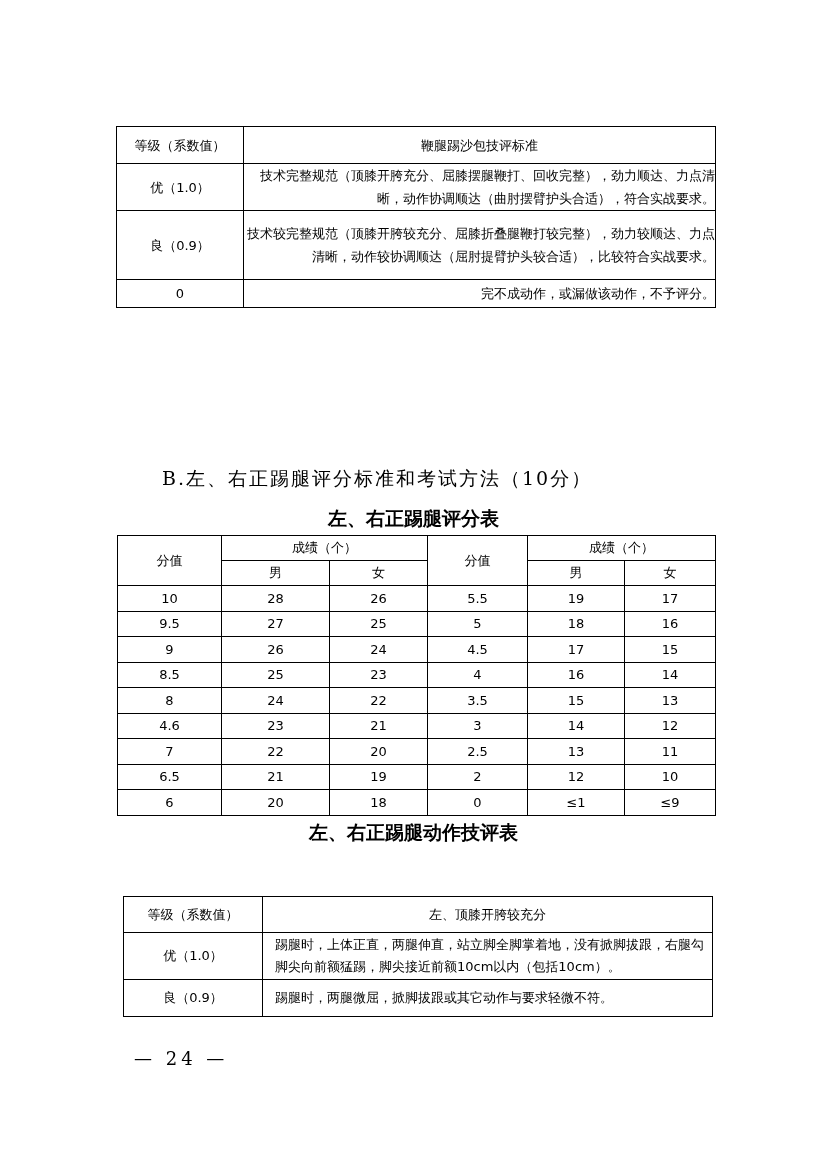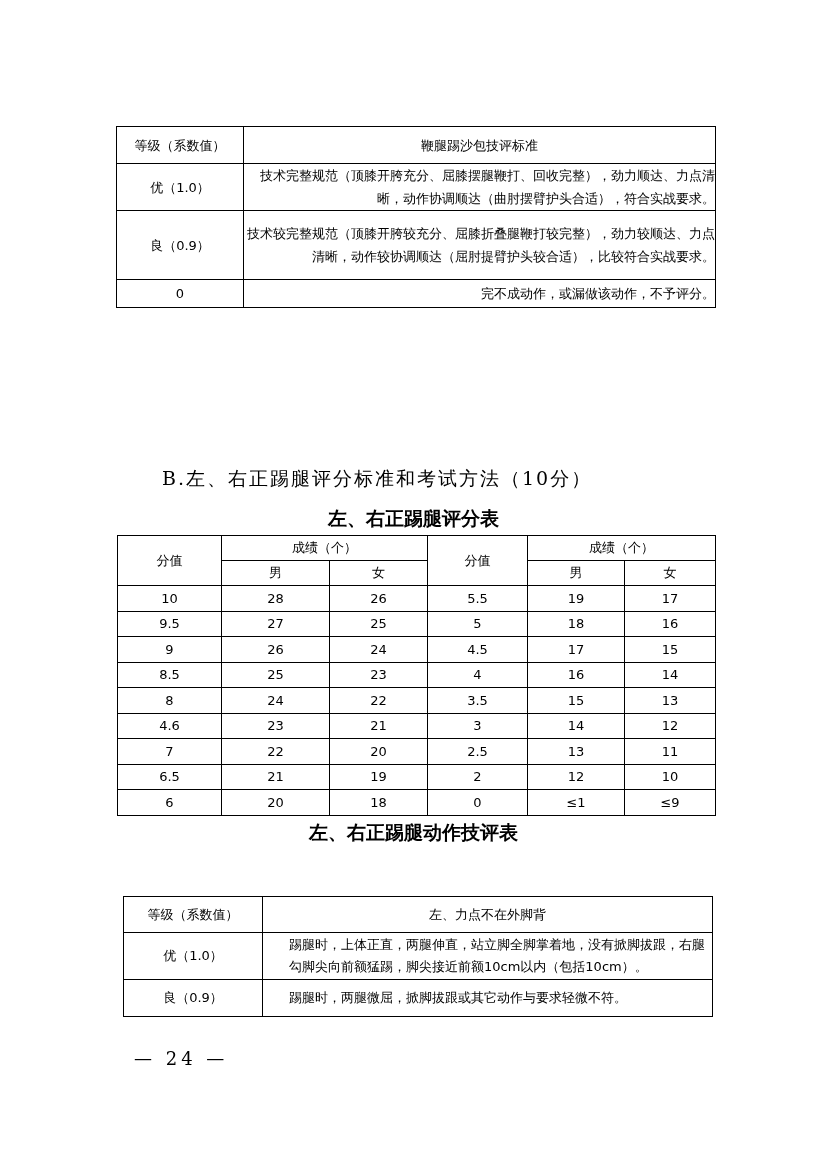--- a/index.html
+++ b/index.html
@@ -40,21 +40,21 @@
   .t2 col.a { width: 104px; }
   .t2 col.b { width: 108px; }
   .t2 col.c { width: 98px; }
   .t2 col.d { width: 100px; }
   .t2 col.e { width: 97px; }
   .t2 col.f { width: 91px; }
 
   .t3 { left: 123px; top: 896px; width: 590px; font-size: 13px; }
   .t3 td { line-height: 22px; }
   .t3 .c1 { width: 138px; text-align: center; }
-  .t3 .c2 { text-align: left; padding-left: 26px; }
+  .t3 .c2 { text-align: left; padding-left: 12px; }
   .t3 .hdr td { height: 35px; text-align: center; }
   .t3 .r1 td { height: 46px; }
   .t3 .r2 td { height: 36px; }
 
   .page-number {
     position: absolute; left: 134px; top: 1048px;
     font-family: "DejaVu Serif", "Liberation Serif", serif;
     font-size: 18px; letter-spacing: 4px;
   }
 </style>
@@ -184,21 +184,21 @@
       </tr>
     </tbody>
 </table>
 
 <div class="table-title title3">左、右正踢腿动作技评表</div>
 
 <table class="t3">
   <tbody>
       <tr class="hdr">
     <td class="c1">等级（系数值）</td>
-    <td>左、力点不在外脚背</td>
+    <td>左、顶膝开胯较充分</td>
   </tr>
   <tr class="r1">
     <td class="c1">优（1.0）</td>
     <td class="c2">踢腿时，上体正直，两腿伸直，站立脚全脚掌着地，没有掀脚拔跟，右腿勾脚尖向前额猛踢，脚尖接近前额10cm以内（包括10cm）。</td>
   </tr>
   <tr class="r2">
     <td class="c1">良（0.9）</td>
     <td class="c2">踢腿时，两腿微屈，掀脚拔跟或其它动作与要求轻微不符。</td>
   </tr>
 </tbody>

